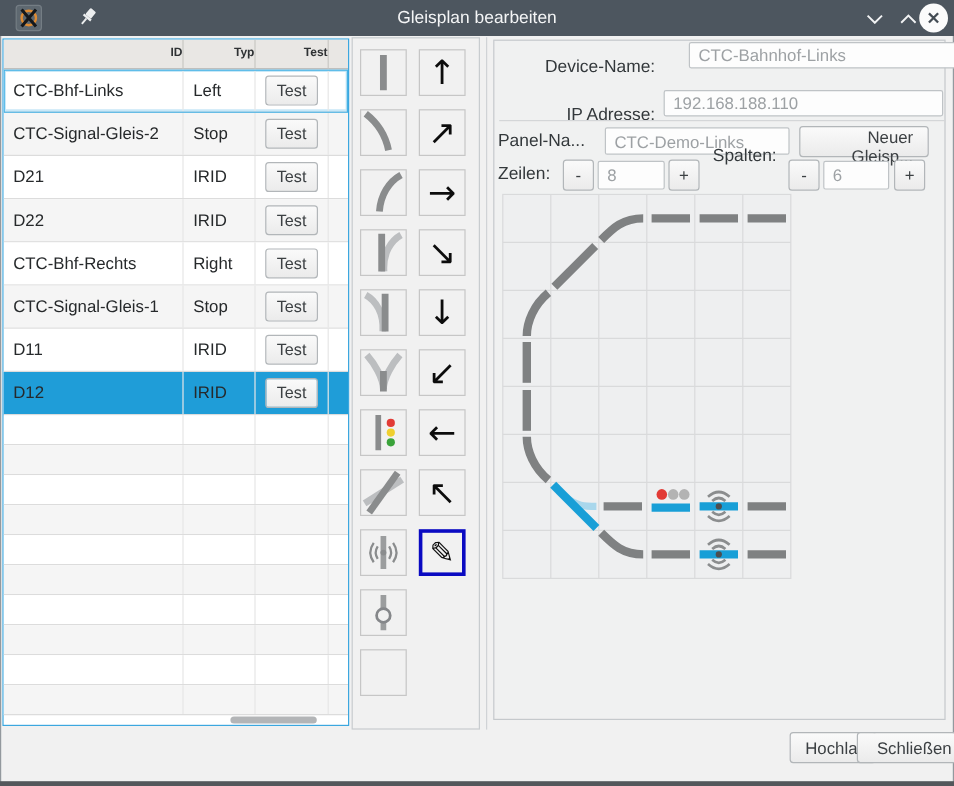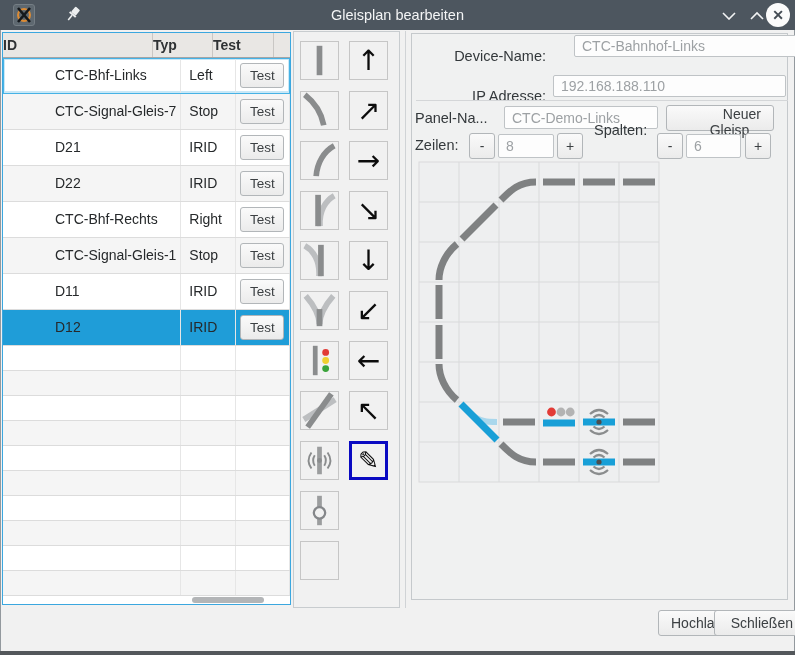--- a/index.html
+++ b/index.html
@@ -15,30 +15,30 @@
   .pin{position:absolute;left:66px;top:6px;width:16px;height:18px;}
   .tb-btn{position:absolute;top:0;width:28px;height:30px;display:flex;align-items:center;justify-content:center;}
   .tb-min{left:715px;} .tb-max{left:743px;}
   .tb-close{position:absolute;left:766px;top:3px;width:24px;height:24px;border-radius:50%;
        background:#fbfbfb;display:flex;align-items:center;justify-content:center;
        color:#444c54;font-size:14px;font-weight:bold;}
   
   .table-panel{position:absolute;left:2px;top:32px;width:289px;height:573px;
        background:#fff;border:1px solid #3ba7df;box-sizing:border-box;overflow:hidden;}
   .t-header{display:flex;height:25px;background:#e9e7e4;border-bottom:1px solid #a5a5a5;box-sizing:border-box;}
-  .t-header .hc{font-weight:bold;font-size:14px;color:#2f3234;text-align:left;line-height:24px;
+  .t-header .hc{font-weight:bold;font-size:10px;color:#2f3234;text-align:right;line-height:24px;
        border-right:1px solid #c9c7c4;box-sizing:border-box;}
   .hc1{width:150px;} .hc2{width:60px;} .hc3{width:61px;} .hc4{flex:1;border-right:none!important;}
   .t-row{display:flex;height:36px;border-bottom:1px solid #dcdcdc;box-sizing:border-box;background:#fff;}
   .t-row.alt{background:#f5f5f5;}
   .t-row.selected{background:#1f9dd8;}
   .t-row.focused{outline:1px solid #46b2e5;outline-offset:-1px;box-shadow:inset 0 0 0 2px rgba(99,190,233,.35);}
   .t-row .c{box-sizing:border-box;border-right:1px solid #e6e6e6;font-size:14px;color:#26292b;
        line-height:35px;padding-left:8px;overflow:hidden;white-space:nowrap;}
-  .t-row .c1{width:150px;margin-left:44px;} .t-row .c2{width:60px;}
+  .t-row .c1{width:150px;} .t-row .c2{width:60px;}
   .t-row .c3{width:61px;display:flex;align-items:center;justify-content:center;padding-left:0;}
   .t-row .c4{flex:1;border-right:none;padding-left:0;}
   .t-row.empty{height:25px;}
   .btn{background:linear-gradient(#fafafa,#ebebeb);border:1px solid #b2b6b9;border-radius:3px;
        color:#3c4043;font-size:13.5px;font-family:"Liberation Sans",sans-serif;text-align:right;}
   .test-btn{width:44px;height:25px;line-height:22px;text-align:center;}
   .hscroll-thumb{position:absolute;left:189px;top:564px;width:72px;height:6px;border-radius:3px;background:#b3b5b7;}
   
   .palette{position:absolute;left:293px;top:31px;width:107px;height:577px;background:#f1f1f1;
        border:1px solid #c8cccf;box-sizing:border-box;}
@@ -110,21 +110,21 @@
   <div id="table-rows">
       <div class="t-row focused ">
         <div class="c c1">CTC-Bhf-Links</div>
         <div class="c c2">Left</div>
         <div class="c c3">
           <button class="btn test-btn">Test</button>
         </div>
         <div class="c c4"></div>
       </div>
       <div class="t-row alt ">
-        <div class="c c1">CTC-Signal-Gleis-7</div>
+        <div class="c c1">CTC-Signal-Gleis-2</div>
         <div class="c c2">Stop</div>
         <div class="c c3">
           <button class="btn test-btn">Test</button>
         </div>
         <div class="c c4"></div>
       </div>
       <div class="t-row ">
         <div class="c c1">D21</div>
         <div class="c c2">IRID</div>
         <div class="c c3">

